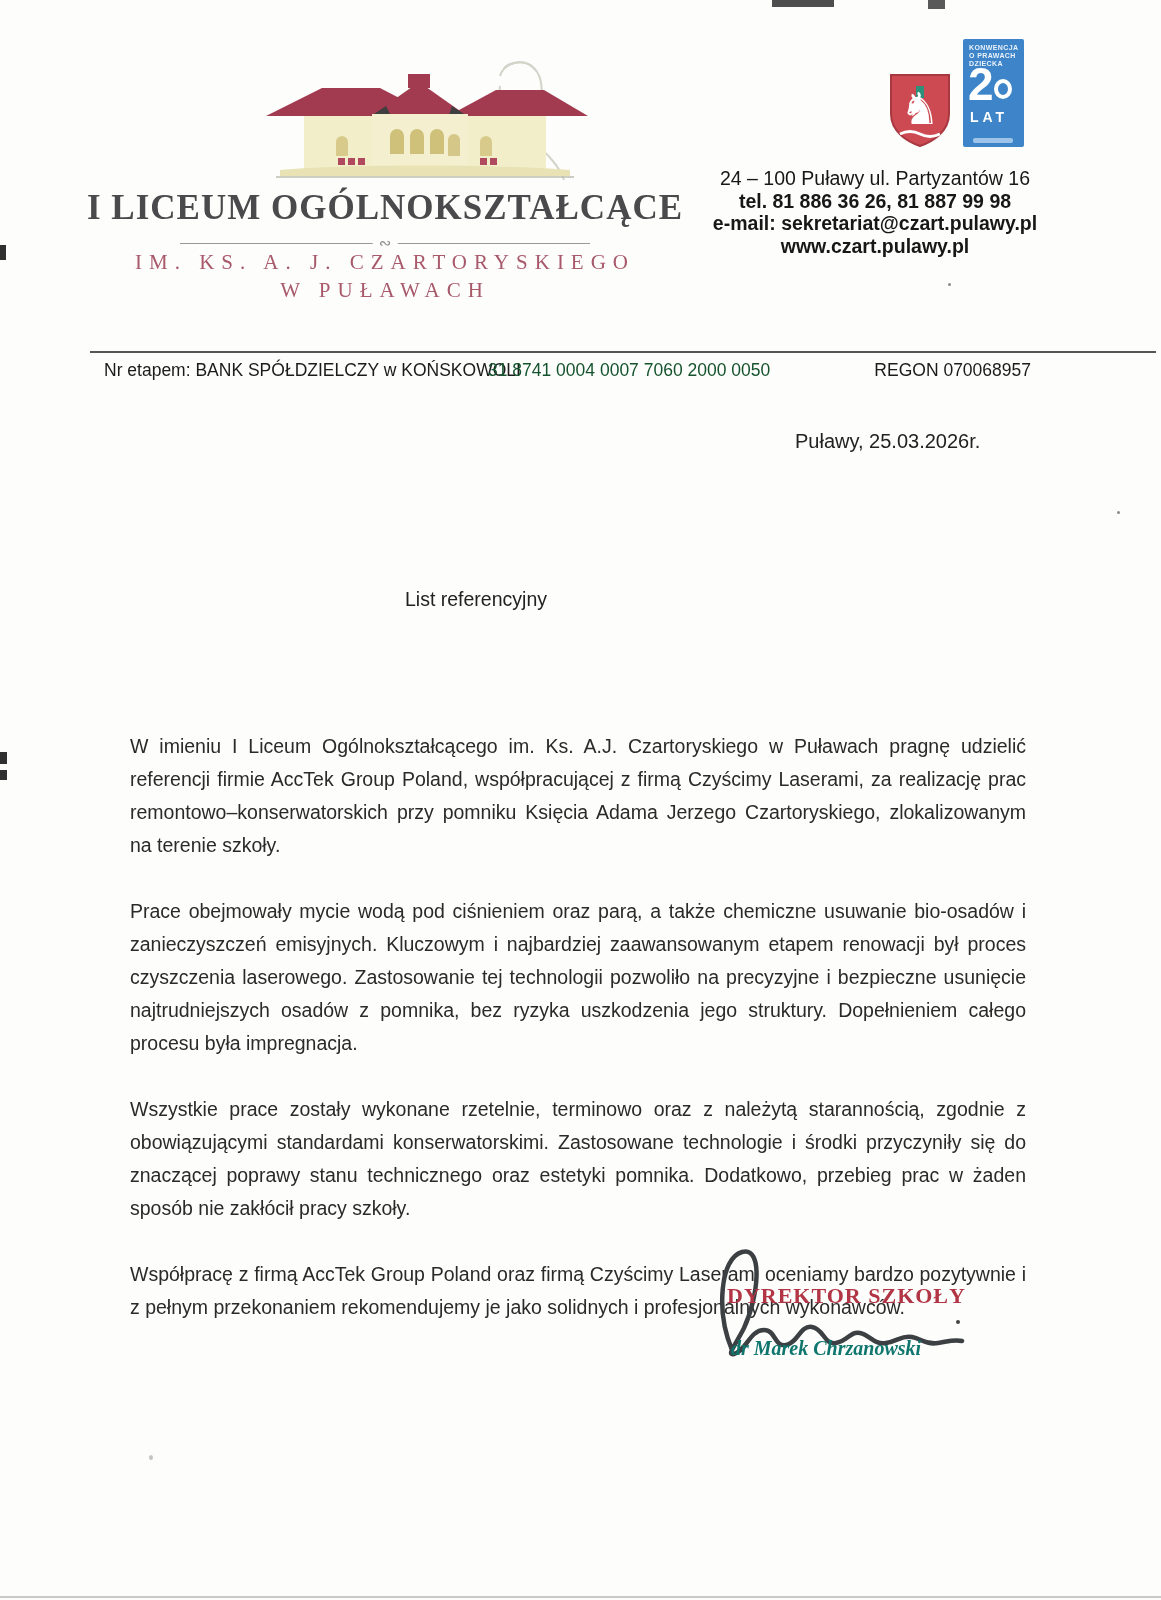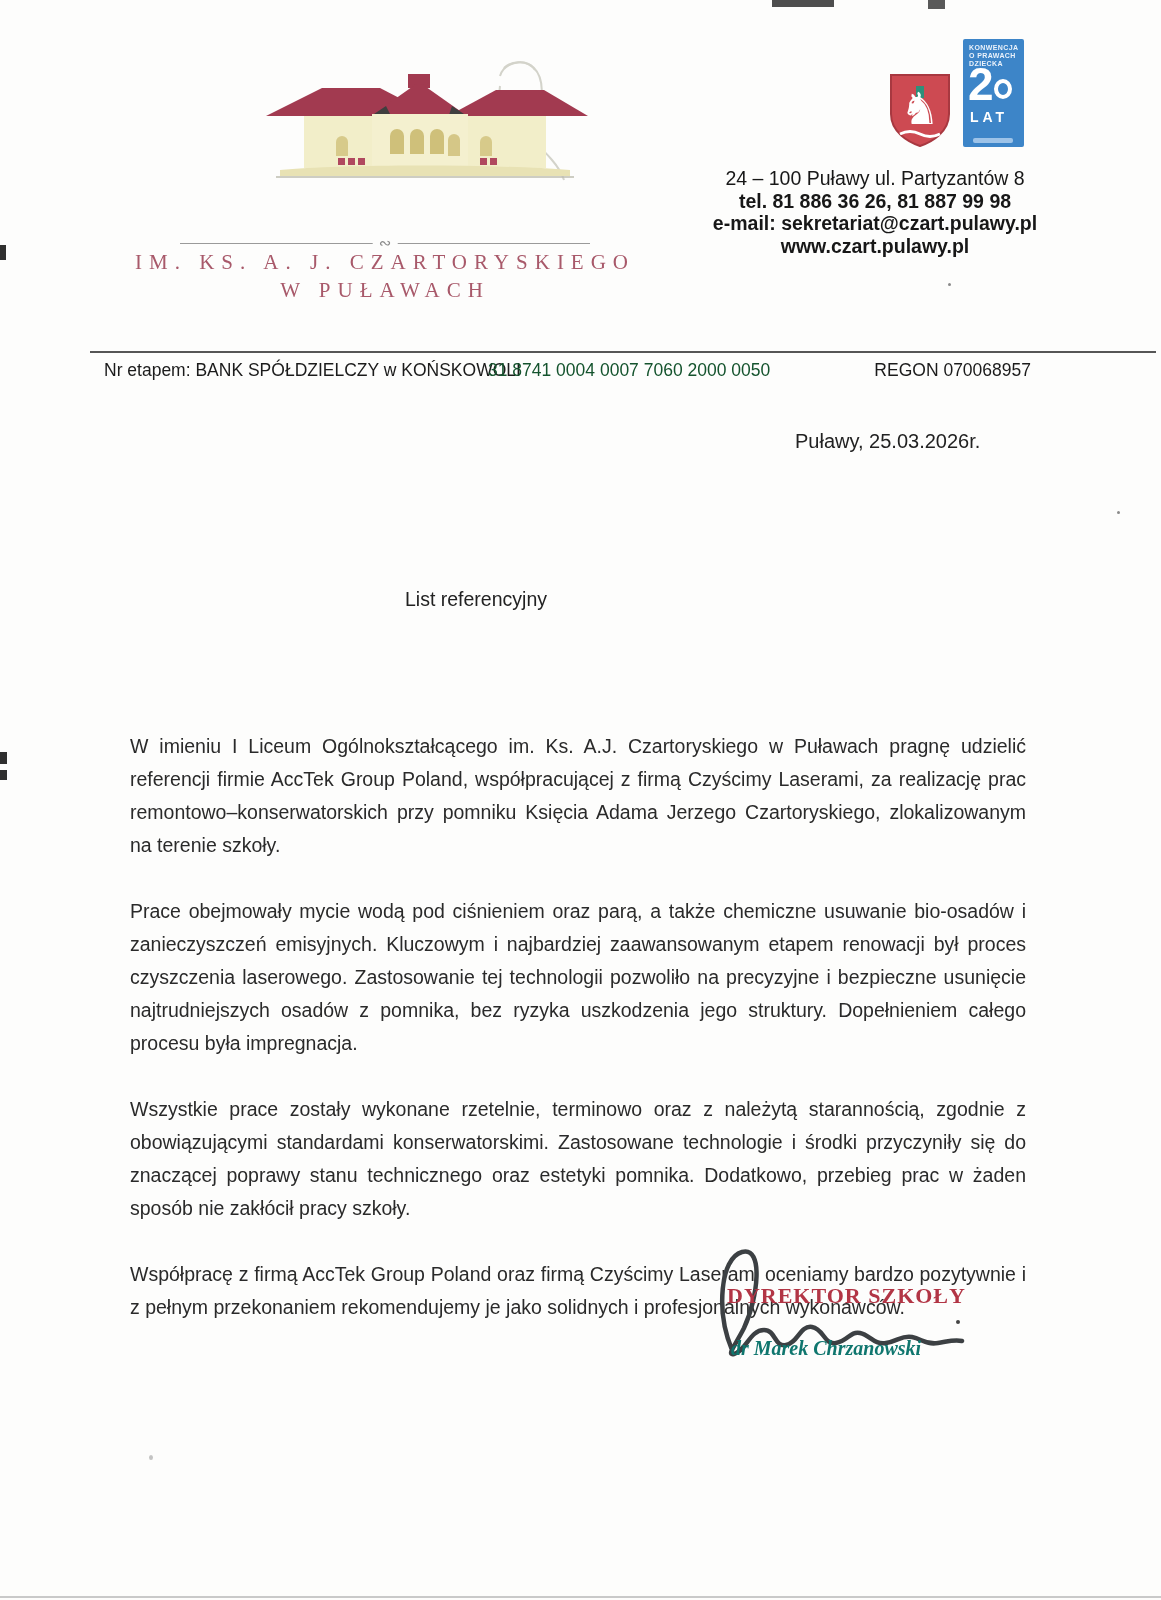--- a/index.html
+++ b/index.html
@@ -123,20 +123,21 @@
       <rect x="96" y="102" width="7" height="7"></rect>
       <rect x="106" y="102" width="7" height="7"></rect>
       <rect x="228" y="102" width="7" height="7"></rect>
       <rect x="238" y="102" width="7" height="7"></rect>
     </g>
 
     <path d="M28 114 C90 108 240 108 318 114 L318 120 L28 120 Z" fill="#e8e2b4"></path>
     <line x1="24" y1="121" x2="322" y2="121" stroke="#bdbdb0" stroke-width="1.5"></line>
   </svg>
 
+  <div class="school-name">I LICEUM OGÓLNOKSZTAŁCĄCE</div>
 
   <div class="divider">
     <span class="orn">∾</span>
   </div>
 
   <div class="patron l1">IM. KS. A. J. CZARTORYSKIEGO</div>
   <div class="patron l2">W PUŁAWACH</div>
 
   <svg class="coat-of-arms" viewBox="0 0 64 76">
     <path d="M3 3 H61 V42 C61 60 44 70 32 74 C20 70 3 60 3 42 Z" fill="#cd4a52" stroke="#a83840" stroke-width="2"></path>
@@ -151,21 +152,21 @@
       <div>O PRAWACH</div>
       <div>DZIECKA</div>
     </div>
     <div class="big">2</div>
     <div class="ring"></div>
     <div class="lat">LAT</div>
     <div class="foot"></div>
   </div>
 
   <div class="contact">
-    <div>24 – 100 Puławy ul. Partyzantów 8</div>
+    <div>24 – 100 Puławy ul. Partyzantów 16</div>
     <div class="b">tel. 81 886 36 26, 81 887 99 98</div>
     <div class="b">e-mail: sekretariat@czart.pulawy.pl</div>
     <div class="b">www.czart.pulawy.pl</div>
   </div>
 
   <div class="rule"></div>
   <div class="bank-label">Nr etapem: BANK SPÓŁDZIELCZY w KOŃSKOWOLI</div>
   <div class="bank-account">31 8741 0004 0007 7060 2000 0050</div>
   <div class="regon">REGON 070068957</div>
 

